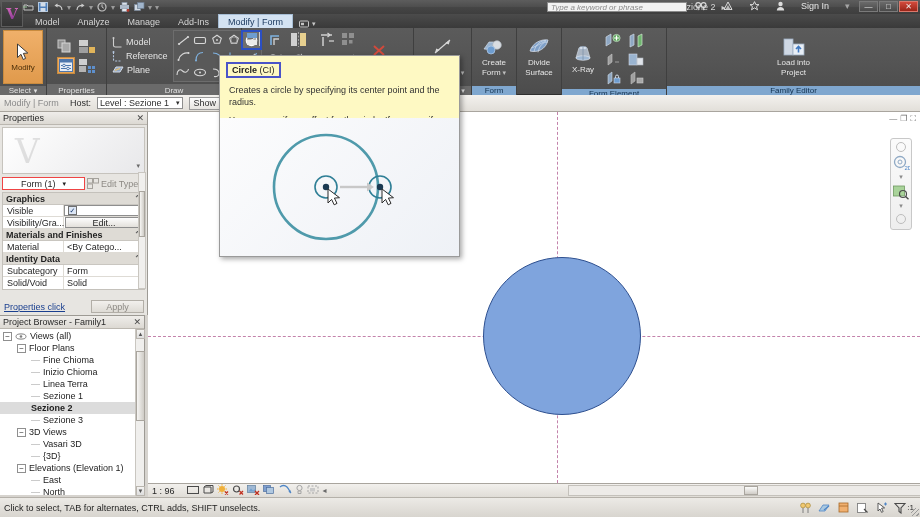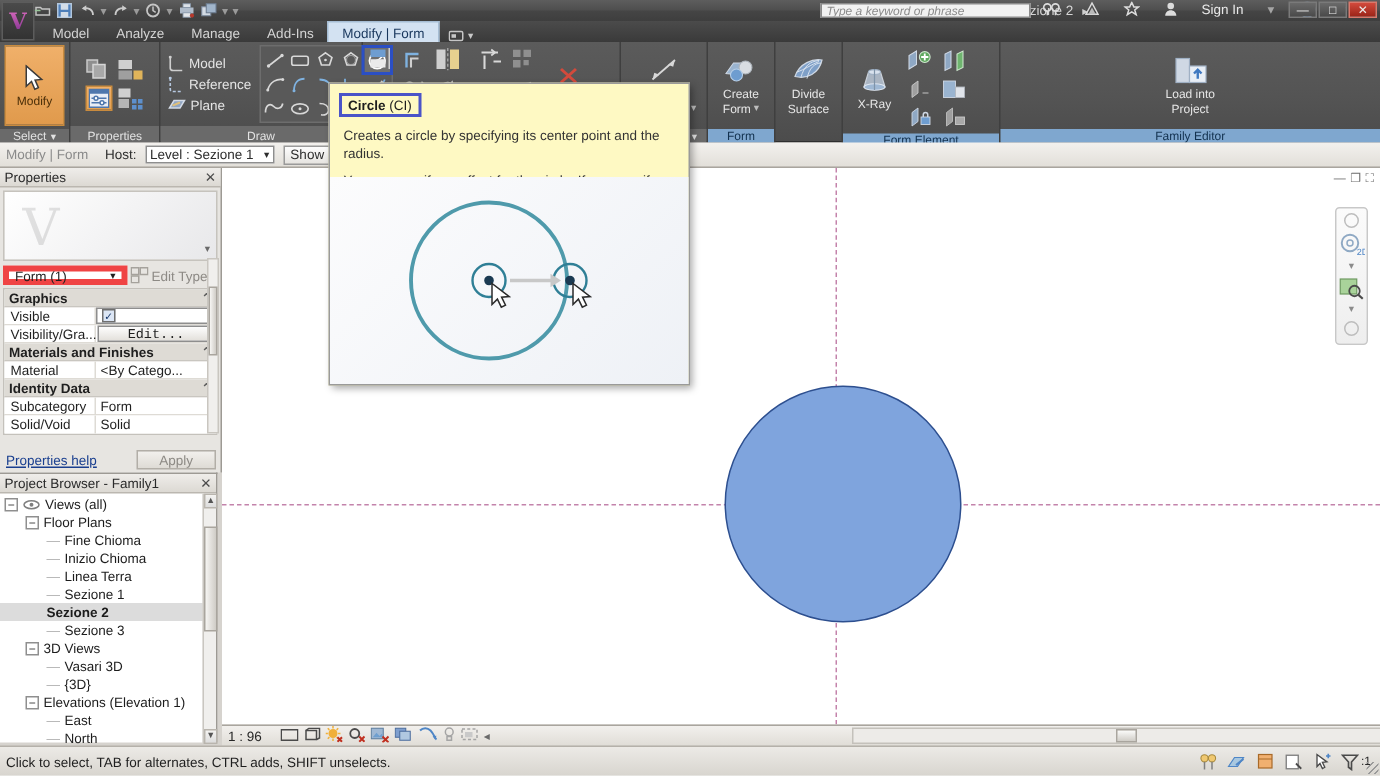--- a/index.html
+++ b/index.html
@@ -126,36 +126,36 @@
   .props{
     position:absolute; left:0; top:112px; width:148px; height:203px;
     background:#e7e5e1; border-right:1px solid #9d9a94; font-size:9px; color:#1f1f1f;
   }
   .dockhdr{ height:13px; background:linear-gradient(to bottom,#efedea,#dcd9d3);
     display:flex;align-items:center;justify-content:space-between;
     padding:0 3px; font-size:9px; color:#2a2a2a; border-bottom:1px solid #bbb7b0;}
   .preview{ height:47px; margin:2px; background:linear-gradient(135deg,#ffffff,#e8e8ea);
     border:1px solid #c6c3bd; position:relative; display:flex;align-items:center;}
   .typerow{ display:flex; align-items:center; gap:2px; padding:1px 2px;}
-  .typesel{ flex:1; height:13px; background:#fff; border:4px solid #ef4444;
-    display:flex;align-items:center;justify-content:space-between; padding:0 4px;}
+  .typesel{ flex:1; height:13px; background:#fff; border:1px solid #ef4444;
+    display:flex;align-items:center;justify-content:space-between; padding:0 18px;}
   .edittype{ width:58px; height:13px; display:flex;align-items:center;gap:2px;
     color:#8d8a85; font-size:9px;}
   .ptable{ margin:1px 2px 0 2px; border:1px solid #c4c1bb; background:#fff;}
   .pgrp{ background:#dedbd5; font-weight:bold; font-size:9px;
     padding:0 3px; height:12px; display:flex; align-items:center;
     justify-content:space-between; border-bottom:1px solid #c9c6c0;}
   .prow{ display:flex; height:12px; border-bottom:1px solid #dedbd5; align-items:stretch;}
   .pk{ width:61px; padding:0 0 0 4px; display:flex;align-items:center;
       border-right:1px solid #dedbd5; font-size:9px; background:#fff;}
   .pv{ flex:1; padding:0 3px; display:flex;align-items:center;font-size:9px; background:#fff;}
   .chk{ width:9px;height:9px;border:1px solid #6f6f6f;background:#dce6f5;
     display:flex;align-items:center;justify-content:center;font-size:7px;color:#13356b;}
   .editbtn{ flex:1; margin:5px 1px; height:11px; background:linear-gradient(to bottom,#fdfdfd,#e3e0db);
-    border:1px solid #8e8e8e; display:flex;align-items:center;justify-content:center;font-size:9px;font-family:Liberation Mono, monospace;}
+    border:1px solid #8e8e8e; display:flex;align-items:center;justify-content:center;font-size:9px;}
   .propsfoot{ position:absolute; left:0; bottom:0; width:148px; height:17px;
     display:flex;align-items:center;justify-content:space-between;padding:0 4px;}
   .link{ color:#1a3f8f; text-decoration:underline; font-size:9px;}
   .applybtn{ width:53px;height:13px;background:linear-gradient(to bottom,#f2f0ed,#dedbd5);
     border:1px solid #b2aea7; color:#8d8a85; font-size:9px;
     display:flex;align-items:center;justify-content:center;}
 
   .browser{
     position:absolute; left:0; top:315px; width:145px; height:180px;
     background:#fff; border-right:1px solid #9d9a94; border-top:1px solid #9d9a94;
@@ -866,21 +866,21 @@
         <div class="pk">Solid/Void</div>
         <div class="pv">Solid</div>
       </div>
     </div>
 
     <div style="position:absolute;right:1px;top:60px;width:8px;height:117px;background:#f0efed;border:1px solid #c9c6c0;">
       <div style="position:absolute;left:0;top:18px;width:6px;height:46px;background:linear-gradient(to right,#f6f5f3,#cfccc6);border:1px solid #a9a59e;"></div>
     </div>
 
     <div class="propsfoot">
-      <span class="link">Properties help</span>
+      <span class="link">Properties click</span>
       <span class="applybtn">Apply</span>
     </div>
   </div>
 
   <div class="browser">
     <div class="dockhdr">
       <span>Project Browser - Family1</span>
       <span style="color:#4a4a4a;">✕</span>
     </div>
     <div class="tree">

